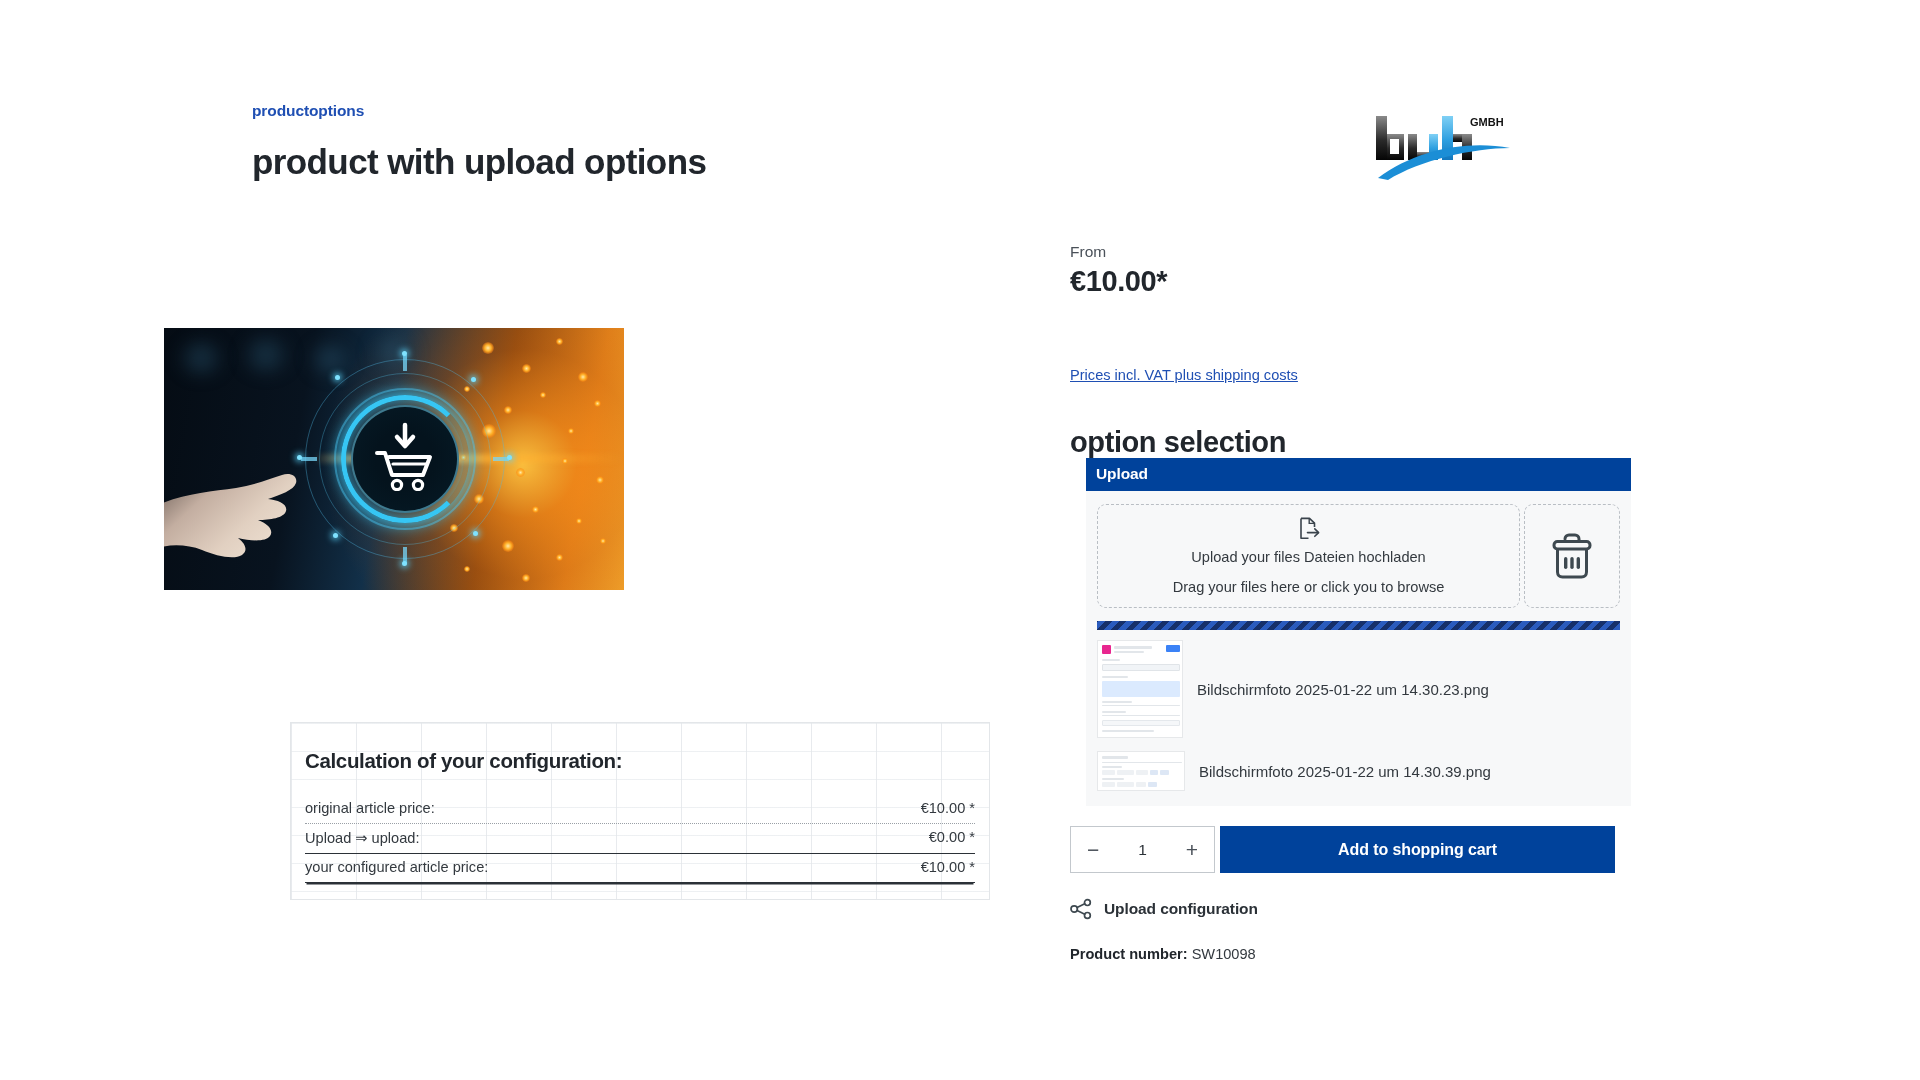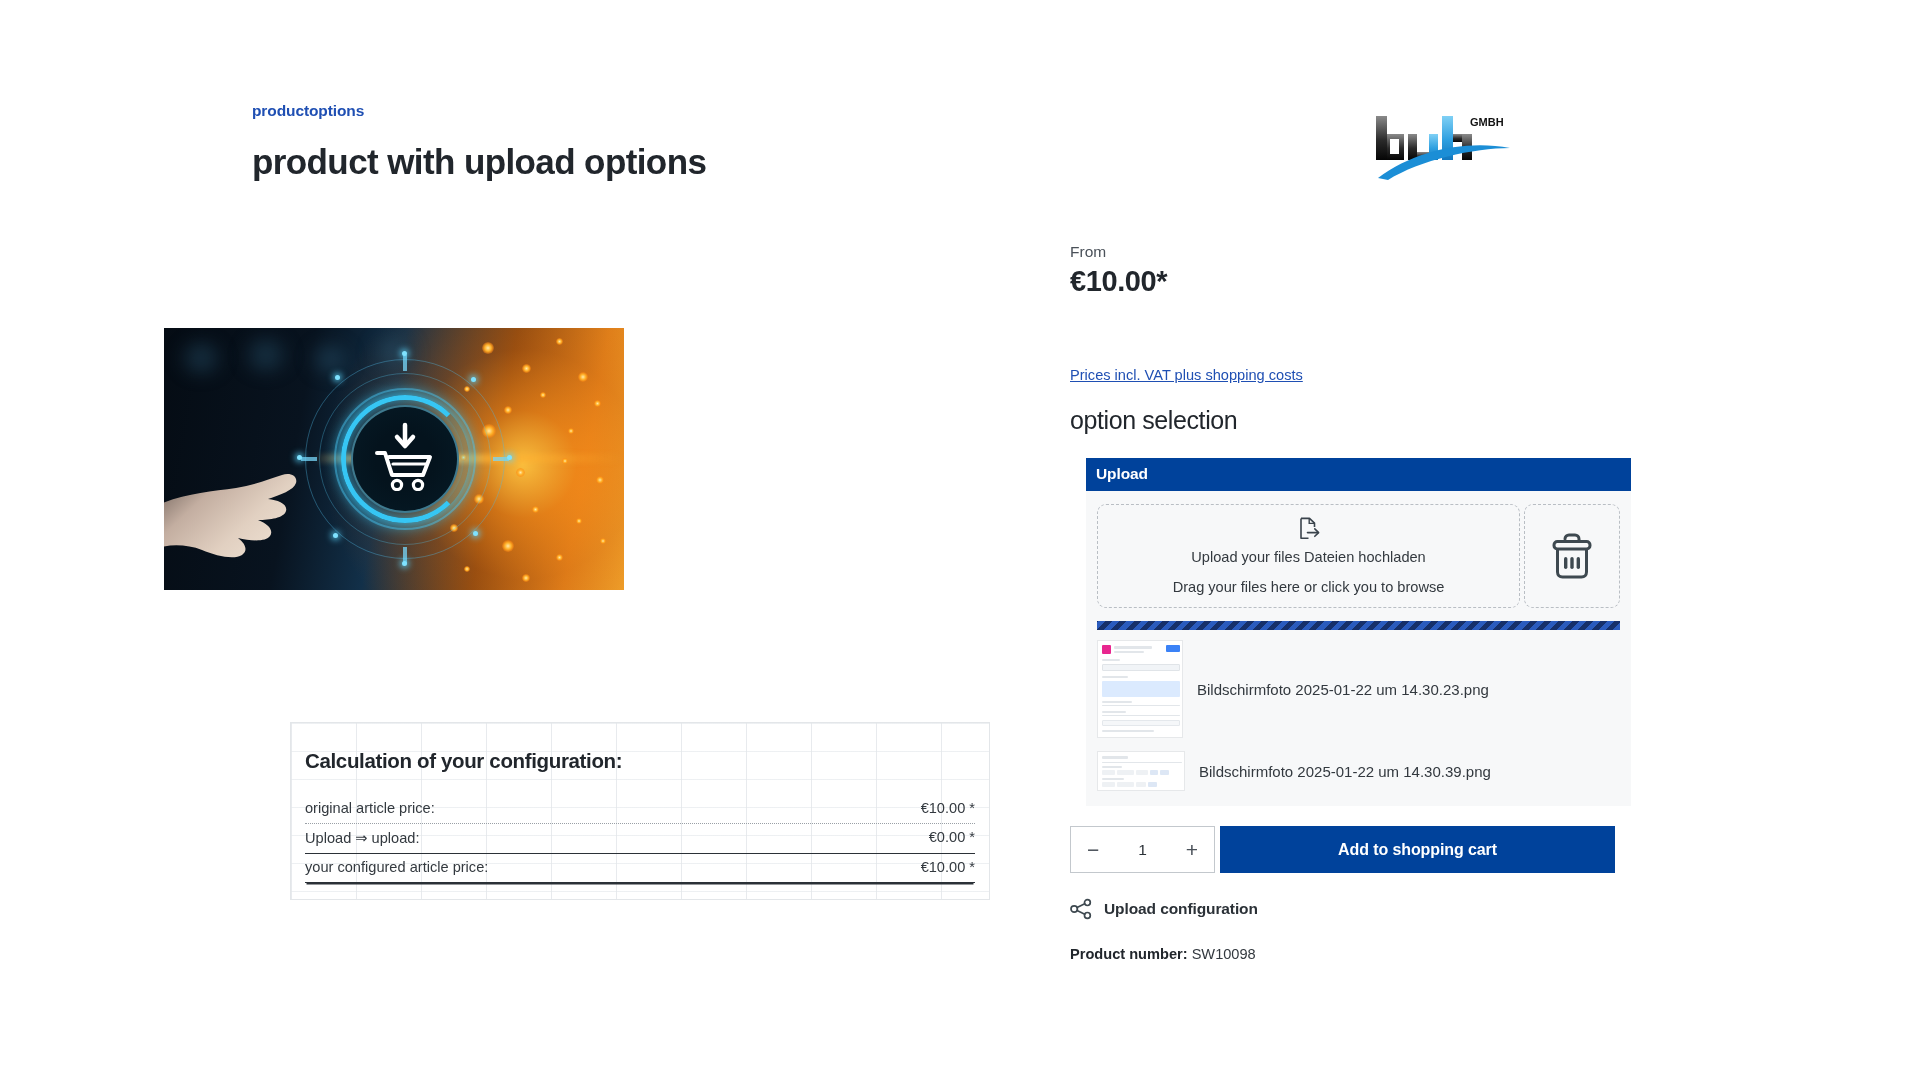--- a/index.html
+++ b/index.html
@@ -232,23 +232,23 @@
     top: 367px;
     font-size: 14.6px;
     color: #1f4fb3;
     text-decoration: underline;
     cursor: pointer;
   }
 
   .section-title {
     position: absolute;
     left: 0;
-    top: 406px;
-    font-size: 25px;
-    font-weight: normal;
+    top: 426px;
+    font-size: 29px;
+    font-weight: bold;
     color: #21262c;
     letter-spacing: -0.4px;
   }
 
   .upload-panel {
     position: absolute;
     left: 16px;
     top: 458px;
     width: 545px;
     background: #f7f8f9;
@@ -560,21 +560,21 @@
         <rect x="92" y="24" width="10" height="26" fill="url(#gray1)"></rect>
 
         <text x="100" y="16" font-family="Liberation Sans, sans-serif" font-size="11" font-weight="bold" fill="#111111">GMBH</text>
 
         <path d="M8 68 C 46 40, 96 30, 140 38 C 104 38, 50 50, 18 70 Z" fill="#1b8ed6"></path>
       </svg>
     </div>
 
     <div class="price-from">From</div>
     <div class="price-main">€10.00*</div>
-    <div class="vat-link">Prices incl. VAT plus shopping costs</div>
+    <div class="vat-link">Prices incl. VAT plus shipping costs</div>
 
     <div class="section-title">option selection</div>
 
     <div class="upload-panel">
 
       <div class="upload-header">Upload</div>
 
       <div class="upload-body">
 
         <div class="dropzone">

